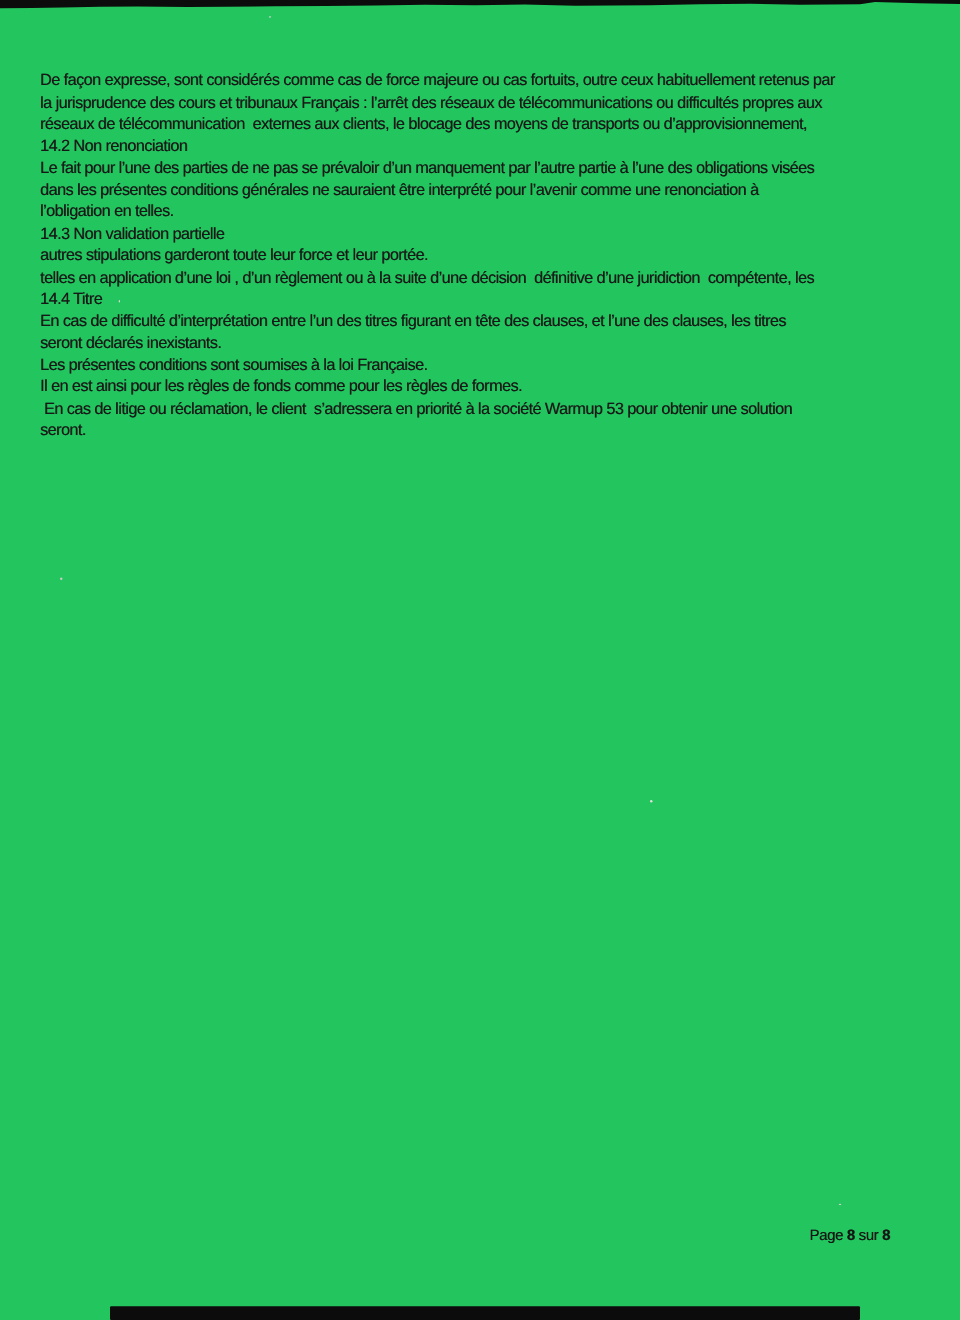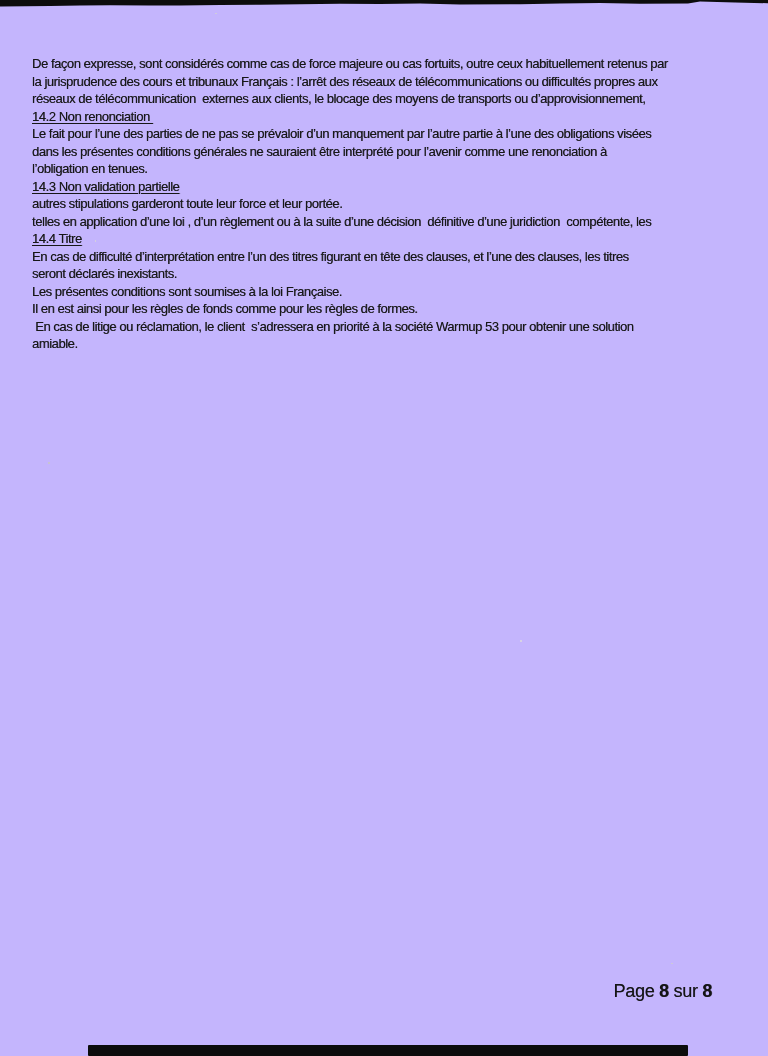--- a/index.html
+++ b/index.html
@@ -8,21 +8,21 @@
     width: 768px;
     height: 1056px;
     background: #ffffff;
     overflow: hidden;
   }
   .page {
     position: absolute;
     inset: 0;
     width: 768px;
     height: 1056px;
-    background: #c4b5fd;
+    background: #22c55e;
     font-family: "Liberation Sans", sans-serif;
     color: #1a1a1a;
   }
   
   .scan-edge-top {
     position: absolute;
     top: 0;
     left: 0;
     width: 768px;
     height: 8px;
@@ -47,29 +47,28 @@
   .line {
     white-space: pre;           
     font-size: 13px;
     line-height: 17.5px;
     height: 17.5px;
     letter-spacing: -0.45px;
     color: #171717;
     text-shadow: 0.35px 0 0 rgba(23,23,23,0.6); 
   }
   .line.heading {
-    text-decoration: underline;
     text-decoration-thickness: 1.1px;
     text-underline-offset: 2px;
   }
   .footer {
     position: absolute;
     top: 981px;
     right: 56px;
-    font-size: 18px;
+    font-size: 12px;
     letter-spacing: -0.3px;
     white-space: pre;
     color: #141414;
     text-shadow: 0.35px 0 0 rgba(20,20,20,0.6);
   }
   .footer .num { font-weight: bold; }
   
   .speck {
     position: absolute;
     background: #c9c9c6;
@@ -91,31 +90,31 @@
     <polygon fill="#0c0c0c" points="0,0 768,0 768,3.2 735,2.6 700,1.6 688,3.4 640,3.8 600,2.9 560,3.4 520,4.2 460,4.5 420,3.6 380,4.1 340,3.7 300,4.3 260,4.8 220,5.0 180,5.4 150,5.6 110,5.2 80,5.4 50,6.0 25,6.3 0,6.6"></polygon>
   </svg>
 
   <div class="text-block">
       <div class="line">De façon expresse, sont considérés comme cas de force majeure ou cas fortuits, outre ceux habituellement retenus par</div>
       <div class="line">la jurisprudence des cours et tribunaux Français : l’arrêt des réseaux de télécommunications ou difficultés propres aux</div>
       <div class="line">réseaux de télécommunication  externes aux clients, le blocage des moyens de transports ou d’approvisionnement,</div>
       <div class="line heading">14.2 Non renonciation </div>
       <div class="line">Le fait pour l’une des parties de ne pas se prévaloir d’un manquement par l’autre partie à l’une des obligations visées</div>
       <div class="line">dans les présentes conditions générales ne sauraient être interprété pour l’avenir comme une renonciation à</div>
-      <div class="line">l’obligation en tenues.</div>
+      <div class="line">l’obligation en telles.</div>
       <div class="line heading">14.3 Non validation partielle</div>
       <div class="line">autres stipulations garderont toute leur force et leur portée.</div>
       <div class="line">telles en application d’une loi , d’un règlement ou à la suite d’une décision  définitive d’une juridiction  compétente, les</div>
       <div class="line heading">14.4 Titre</div>
       <div class="line">En cas de difficulté d’interprétation entre l’un des titres figurant en tête des clauses, et l’une des clauses, les titres</div>
       <div class="line">seront déclarés inexistants.</div>
       <div class="line">Les présentes conditions sont soumises à la loi Française.</div>
       <div class="line">Il en est ainsi pour les règles de fonds comme pour les règles de formes.</div>
       <div class="line"> En cas de litige ou réclamation, le client  s’adressera en priorité à la société Warmup 53 pour obtenir une solution</div>
-      <div class="line">amiable.</div>
+      <div class="line">seront.</div>
     </div>
 
   <div class="footer"><span>Page </span><span class="num">8</span><span> sur </span><span class="num">8</span></div>
 
   <div class="scan-edge-bottom"></div>
 
   <div class="speck s1"></div>
   <div class="speck s2"></div>
   <div class="speck s3"></div>
   <div class="speck s4"></div>

